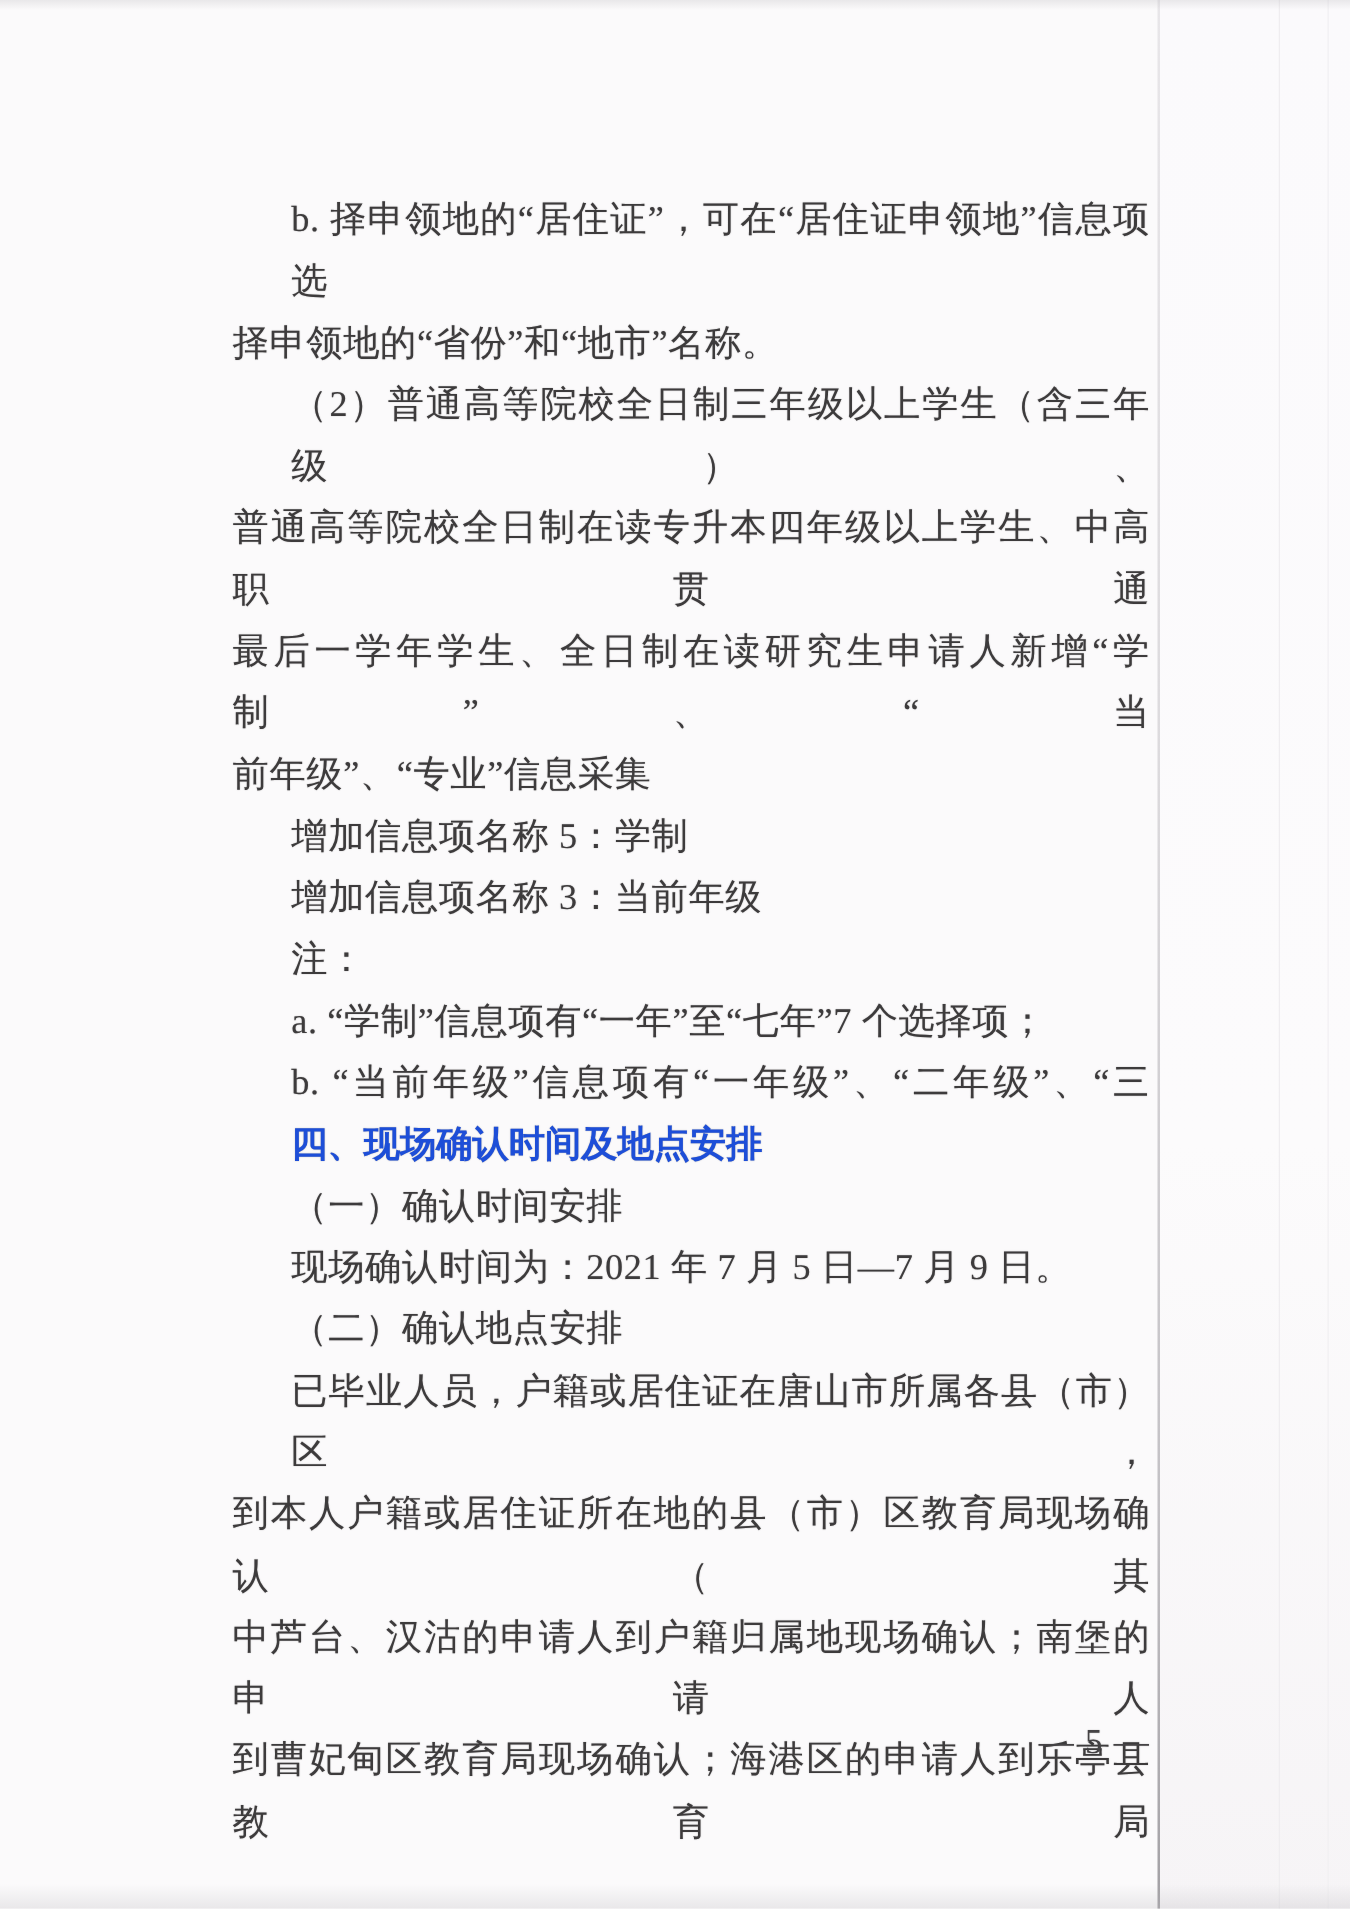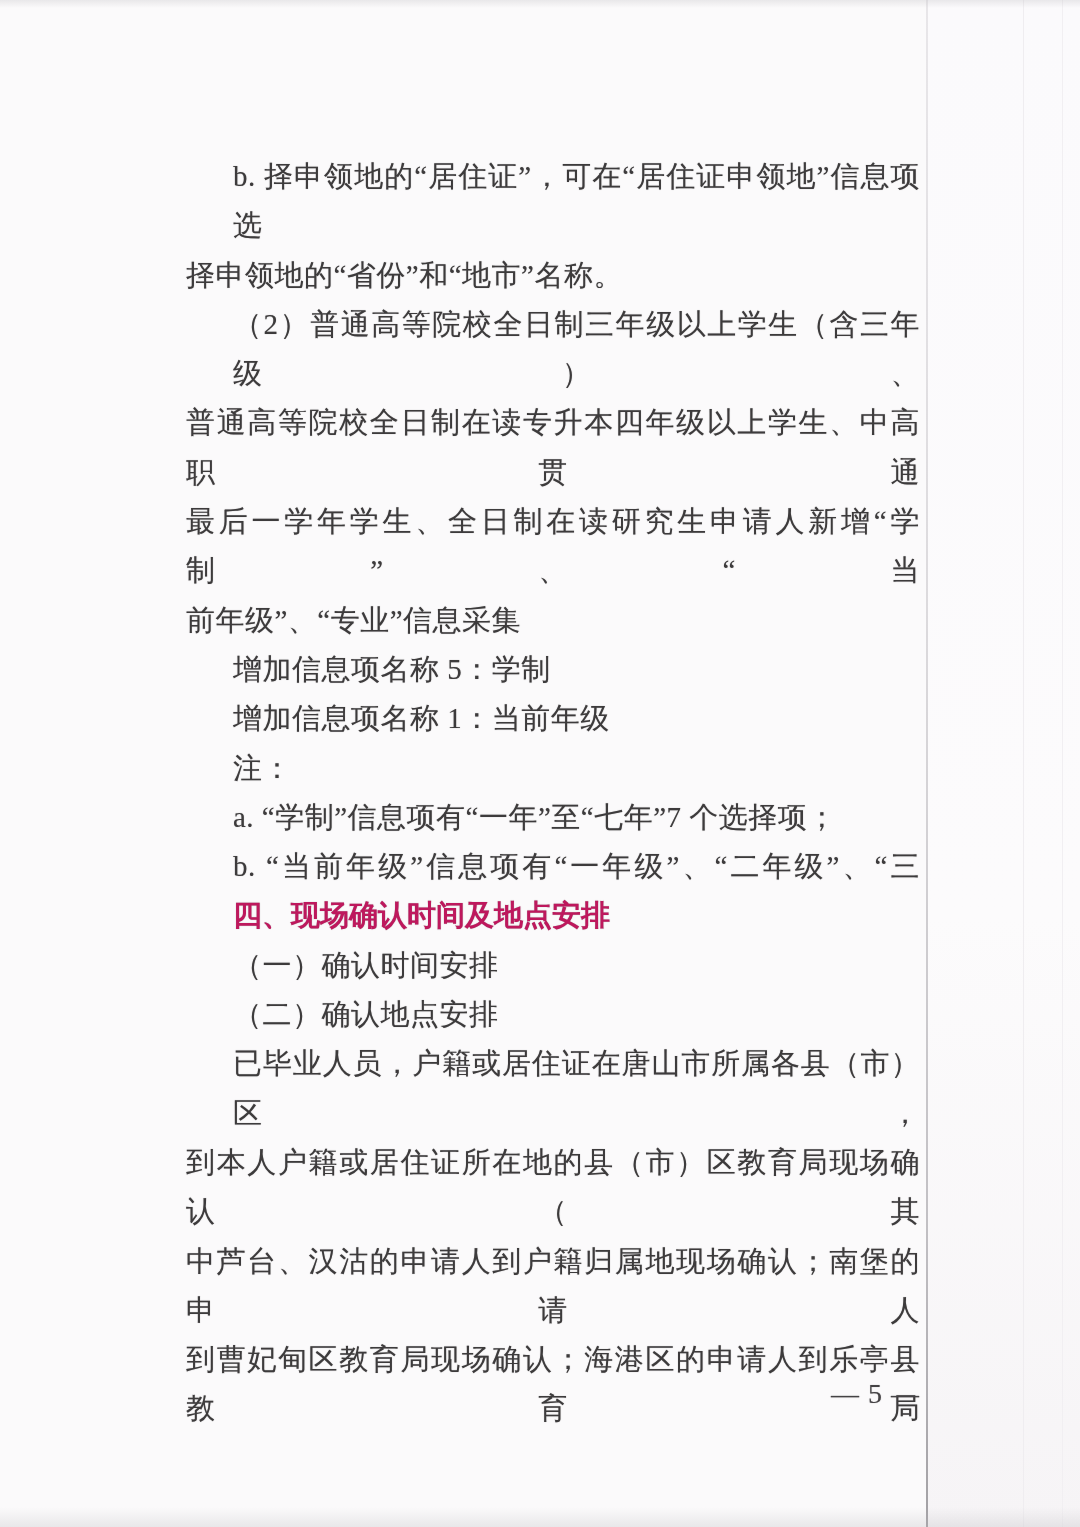--- a/index.html
+++ b/index.html
@@ -49,21 +49,21 @@
   .line {
     line-height: 49.3px;
     min-height: 49.3px;
     letter-spacing: 0.5px;
   }
   .line.indent { padding-left: 47px; }
   .line.full { text-align: justify; text-align-last: justify; }
   .line.bold {
     font-family: "DejaVu Sans", "Liberation Sans", sans-serif;
     font-weight: bold;
-    color: #be185d;
+    color: #1d4ed8;
     letter-spacing: 0px;
   }
   .page-number {
     position: absolute;
     left: 186px; top: 1378px; width: 734px;
     text-align: right;
     font-size: 28px;
     color: #454345;
     letter-spacing: 1px;
     text-shadow: 0 0 1px rgba(61,59,60,0.45);
@@ -80,26 +80,27 @@
   <div class="paper-shade-top"></div>
 
   <div class="text-block">
       <div class="line indent full">b. 择申领地的“居住证”，可在“居住证申领地”信息项选</div>
       <div class="line">择申领地的“省份”和“地市”名称。</div>
       <div class="line indent full">（2）普通高等院校全日制三年级以上学生（含三年级）、</div>
       <div class="line full">普通高等院校全日制在读专升本四年级以上学生、中高职贯通</div>
       <div class="line full">最后一学年学生、全日制在读研究生申请人新增“学制”、“当</div>
       <div class="line">前年级”、“专业”信息采集</div>
       <div class="line indent">增加信息项名称 5：学制</div>
-      <div class="line indent">增加信息项名称 1：当前年级</div>
+      <div class="line indent">增加信息项名称 3：当前年级</div>
       <div class="line indent">注：</div>
       <div class="line indent">a. “学制”信息项有“一年”至“七年”7 个选择项；</div>
       <div class="line indent full">b. “当前年级”信息项有“一年级”、“二年级”、“三</div>
       <div class="line indent bold">四、现场确认时间及地点安排</div>
       <div class="line indent">（一）确认时间安排</div>
+      <div class="line indent">现场确认时间为：2021 年 7 月 5 日—7 月 9 日。</div>
       <div class="line indent">（二）确认地点安排</div>
       <div class="line indent full">已毕业人员，户籍或居住证在唐山市所属各县（市）区，</div>
       <div class="line full">到本人户籍或居住证所在地的县（市）区教育局现场确认（其</div>
       <div class="line full">中芦台、汉沽的申请人到户籍归属地现场确认；南堡的申请人</div>
       <div class="line full">到曹妃甸区教育局现场确认；海港区的申请人到乐亭县教育局</div>
     </div>
 
   <div class="page-number">— 5 —</div>
 
   <div class="paper-shade-bottom"></div>

